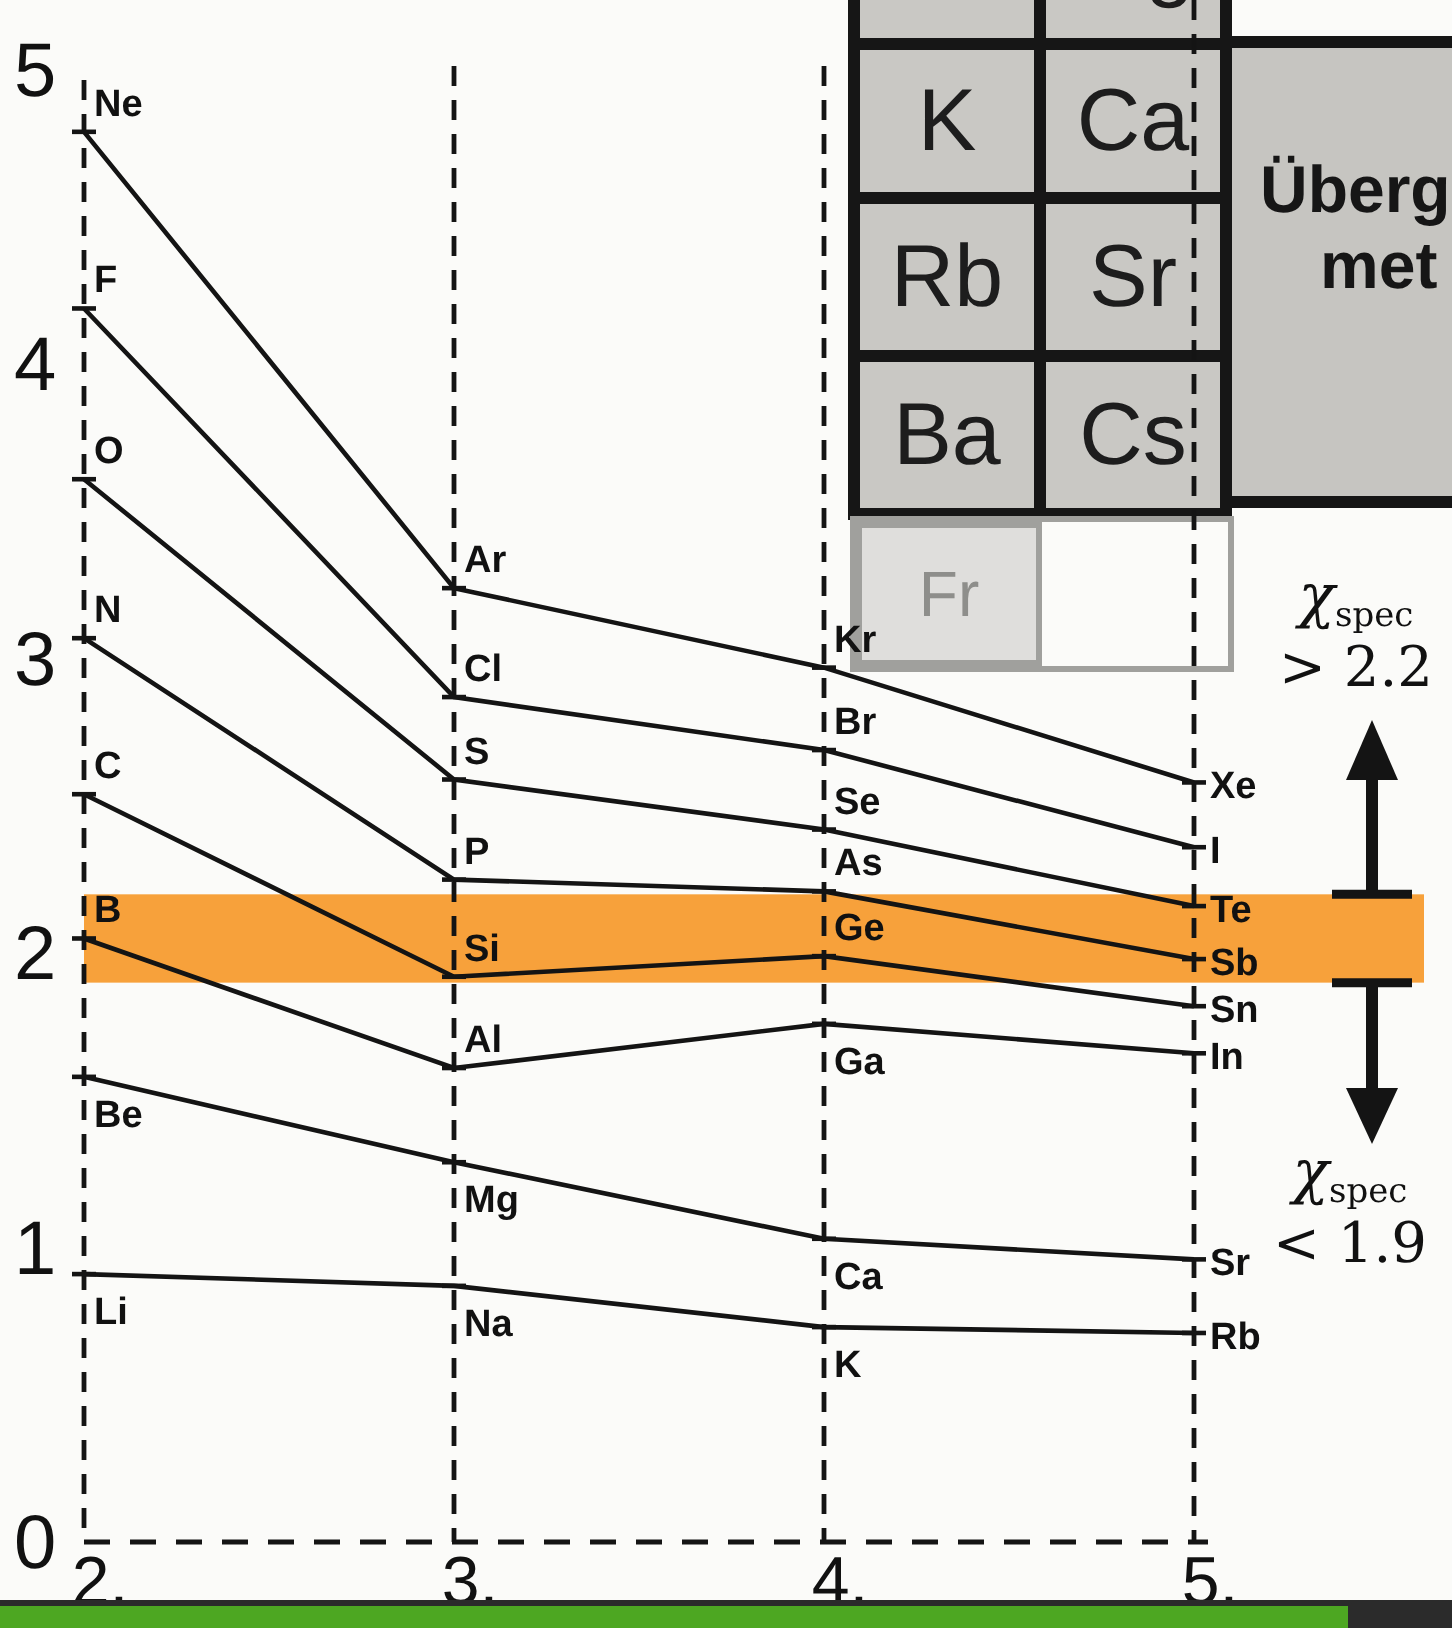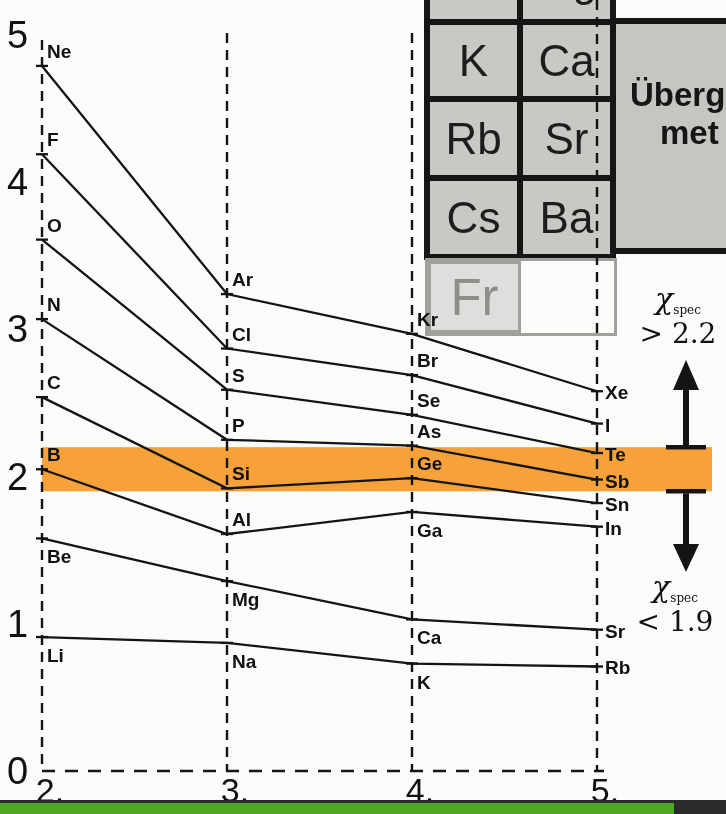--- a/index.html
+++ b/index.html
@@ -12,35 +12,35 @@
           grid-template-columns:93px 93px;grid-template-rows:82px 77px 79px 79px;
           border:3px solid #161616;z-index:2;}
   .ptable .cell{border:3px solid #161616;background:#C9C8C4;
           display:flex;align-items:center;justify-content:center;
           font-size:44px;color:#1d1d1d;overflow:hidden;}
   .faded-row{position:absolute;left:425px;top:258px;display:grid;
           grid-template-columns:93px 93px;grid-template-rows:72px;
           border:3px solid #A0A09D;z-index:2;}
   .faded-row .cell{border:3px solid #A0A09D;background:rgba(216,215,212,0.8);
           display:flex;align-items:center;justify-content:center;
-          font-size:51px;color:#8E8E8B;}
+          font-size:32px;color:#8E8E8B;}
   .tmbox{position:absolute;left:610px;top:18px;width:130px;height:236px;
           border:6px solid #161616;background:#C6C5C1;z-index:2;
           box-sizing:border-box;padding-top:52px;padding-left:14px;overflow:hidden;}
   .tmbox .l1{font-size:33px;font-weight:bold;color:#161616;white-space:nowrap;}
   .tmbox .l2{font-size:33px;font-weight:bold;color:#161616;white-space:nowrap;padding-left:30px;}
 
   
   svg.chart{position:absolute;left:0;top:0;z-index:3;}
 
   
   .anno{position:absolute;z-index:4;text-align:center;color:#111;
         font-family:"DejaVu Serif","Liberation Serif",serif;}
   .anno .chi{font-style:italic;font-size:30px;}
-  .anno .sub{font-size:12px;position:relative;top:5px;}
+  .anno .sub{font-size:17px;position:relative;top:5px;}
   .anno .cond{font-size:28px;margin-top:1px;white-space:nowrap;}
   .anno-upper{left:628px;top:281px;width:100px;}
   .anno-lower{left:622px;top:569px;width:106px;}
 
   
   .player-bar{position:absolute;left:0;top:800px;width:726px;height:14px;z-index:5;}
   .player-track{position:absolute;left:0;top:0;width:100%;height:100%;}
   .player-played{position:absolute;left:0;top:3px;height:11px;}
 </style>
 </head>
@@ -48,22 +48,22 @@
 
 <div class="stage">
 
   <div class="ptable">
     <div class="cell">Na</div>
     <div class="cell">Mg</div>
     <div class="cell">K</div>
     <div class="cell">Ca</div>
     <div class="cell">Rb</div>
     <div class="cell">Sr</div>
+    <div class="cell">Ba</div>
     <div class="cell">Cs</div>
-    <div class="cell">Ba</div>
   </div>
 
   <div class="faded-row">
     <div class="cell">Fr</div>
   </div>
 
   <div class="tmbox">
     <div class="l1">Überg</div>
     <div class="l2">met</div>
   </div>

